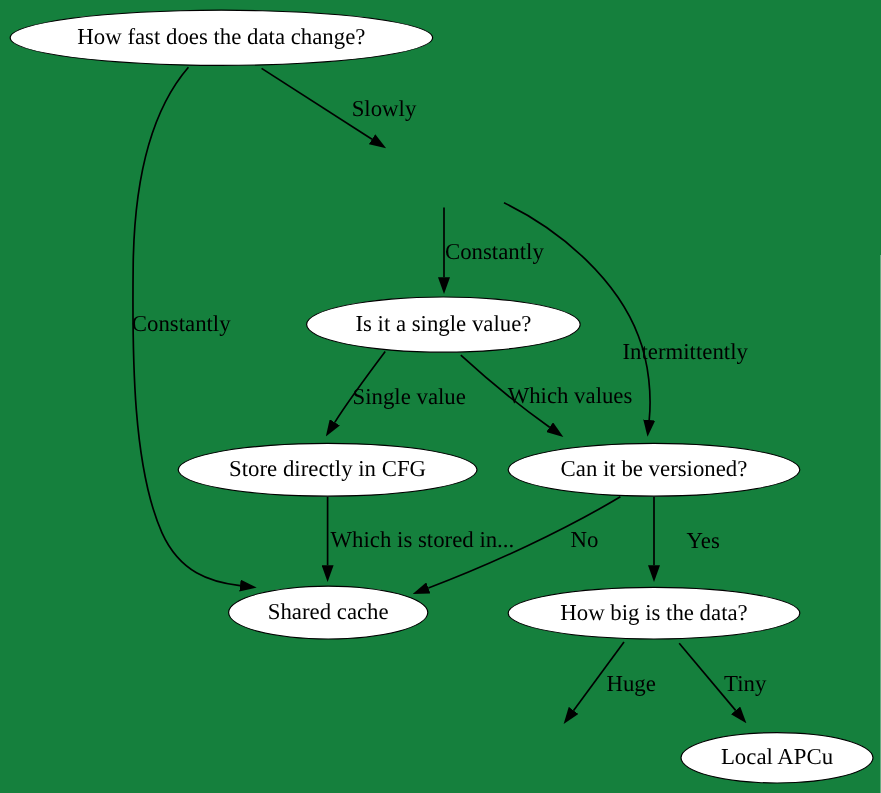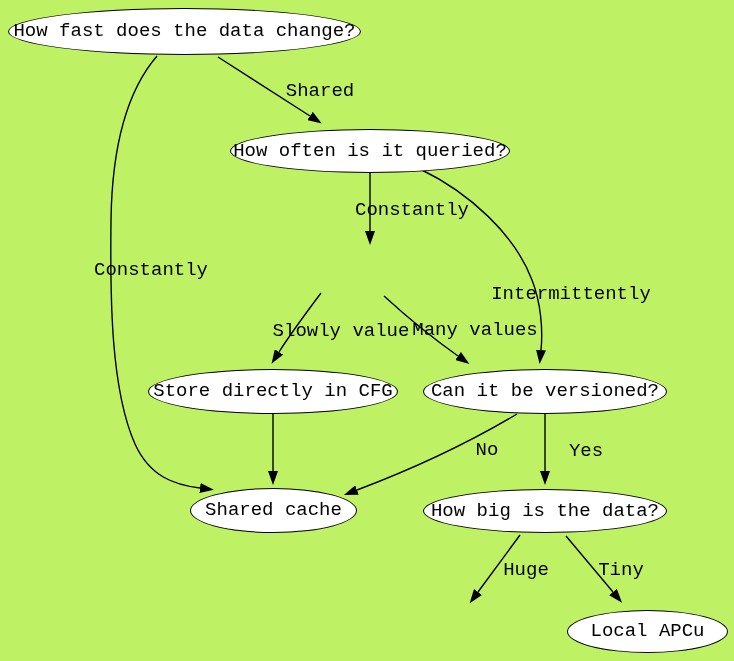--- a/index.html
+++ b/index.html
@@ -1,18 +1,18 @@
 <!DOCTYPE html>
 <html><head>
 <meta charset="utf-8">
 <style>
   html,body { margin:0; padding:0; background:#ffffff; }
   #canvas {
-    position:relative; width:734px; height:661px; background:#bef264;
-    font-family:Liberation Mono, monospace; color:#000000;
+    position:relative; width:734px; height:661px; background:#15803d;
+    font-family:Liberation Serif, serif; color:#000000;
     overflow:hidden;
   }
   #edges { position:absolute; left:0; top:0; width:734px; height:661px; }
   #edges path.edge { fill:none; stroke:#000000; stroke-width:1.4px; }
   .node {
     position:absolute; box-sizing:border-box;
     border:1.4px solid #000000; border-radius:50%;
     background:#ffffff;
     display:flex; align-items:center; justify-content:center;
     font-size:19px; line-height:1; white-space:nowrap; text-align:center;
@@ -40,31 +40,32 @@
     <path class="edge" d="M321,293 C306,313 291,333 279,352" marker-end="url(#arrow)"></path>
     <path class="edge" d="M384,296 C408,318 434,339 458,356" marker-end="url(#arrow)"></path>
     <path class="edge" d="M273,414 L273,471" marker-end="url(#arrow)"></path>
     <path class="edge" d="M517,414 C470,442 410,470 357,490" marker-end="url(#arrow)"></path>
     <path class="edge" d="M545,414 L545,471" marker-end="url(#arrow)"></path>
     <path class="edge" d="M520,535 L478,592" marker-end="url(#arrow)"></path>
     <path class="edge" d="M566,536 L613,592" marker-end="url(#arrow)"></path>
   </svg>
 
   <div class="node" style="left:8px;   top:8px;   width:353px; height:47px;">How fast does the data change?</div>
-  <div class="node" style="left:230px; top:129px; width:280px; height:44px;">How often is it queried?</div>
+  <div class="node" style="left:255px; top:247px; width:229px; height:47px;">Is it a single value?</div>
   <div class="node" style="left:148px; top:369px; width:250px; height:45px;">Store directly in CFG</div>
   <div class="node" style="left:423px; top:369px; width:244px; height:45px;">Can it be versioned?</div>
   <div class="node" style="left:190px; top:488px; width:167px; height:45px;">Shared cache</div>
   <div class="node" style="left:423px; top:489px; width:244px; height:44px;">How big is the data?</div>
   <div class="node" style="left:567px; top:610px; width:161px; height:43px;">Local APCu</div>
 
-  <div class="elabel" style="left:320px; top:91px;">Shared</div>
+  <div class="elabel" style="left:320px; top:91px;">Slowly</div>
   <div class="elabel" style="left:151px; top:270px;">Constantly</div>
   <div class="elabel" style="left:412px; top:210px;">Constantly</div>
   <div class="elabel" style="left:571px; top:270px;margin-top:24px;">Intermittently</div>
-  <div class="elabel" style="left:341px; top:331px;">Slowly value</div>
-  <div class="elabel" style="left:475px; top:330px;">Many values</div>
+  <div class="elabel" style="left:341px; top:331px;">Single value</div>
+  <div class="elabel" style="left:475px; top:330px;">Which values</div>
+  <div class="elabel" style="left:352px; top:450px;">Which is stored in...</div>
   <div class="elabel" style="left:487px; top:450px;">No</div>
   <div class="elabel" style="left:564px; top:451px;margin-left:22px;">Yes</div>
   <div class="elabel" style="left:526px; top:570px;">Huge</div>
   <div class="elabel" style="left:621px; top:570px;">Tiny</div>
 
 </div>
 
 </body></html>

